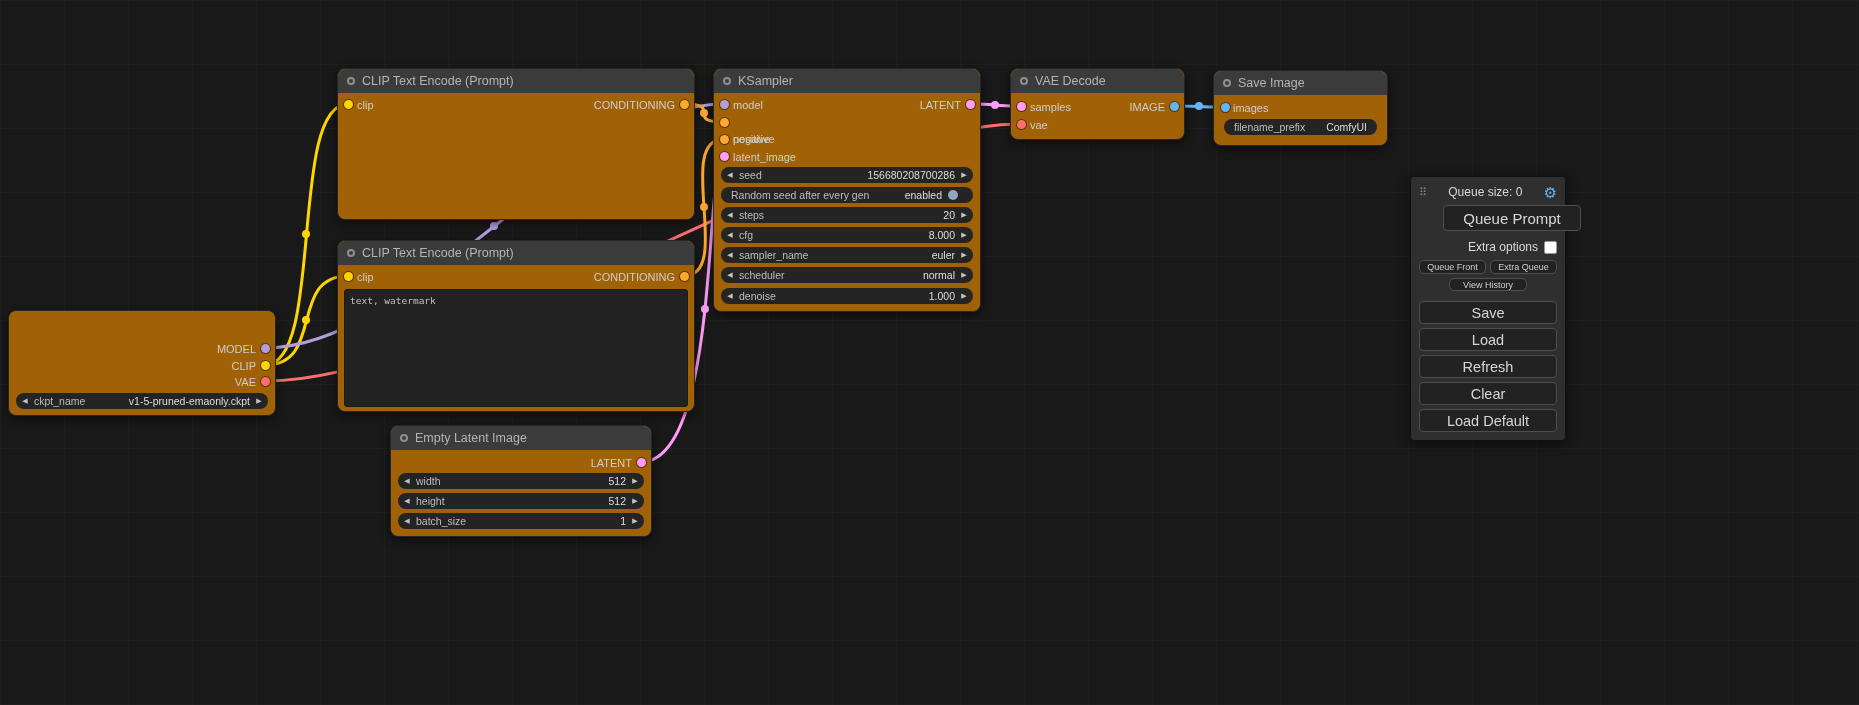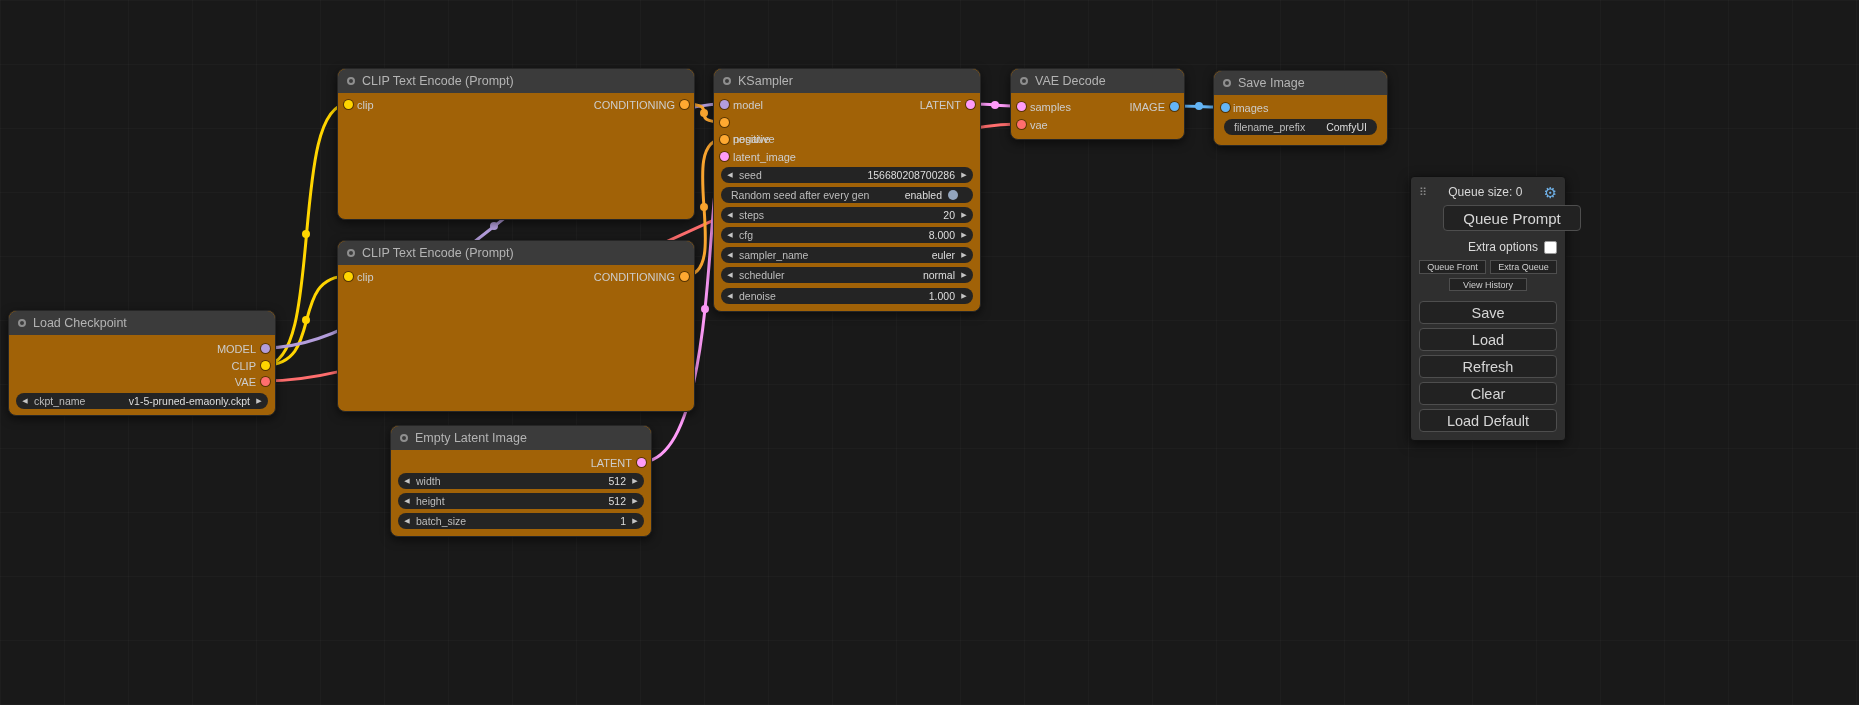--- a/index.html
+++ b/index.html
@@ -72,21 +72,21 @@
   .mbtn{
     display:block;width:100%;height:23px;margin:0 0 4px 0;
     background:#222;border:1px solid #4e4e4e;border-radius:4px;
     color:#d6d6d6;font-size:14.5px;font-family:"Liberation Sans",sans-serif;cursor:pointer;
   }
   .mbtn.qp{height:26px;margin-bottom:8px;font-size:15px;margin-left:24px;}
   .extra{display:flex;align-items:center;justify-content:flex-end;gap:6px;height:16px;margin-bottom:5px;font-size:12px;color:#dcdcdc;}
   .chk{width:11px;height:11px;background:#fff;border:1px solid #9a9a9a;border-radius:2px;cursor:pointer;}
   .smallrow{display:flex;gap:4px;margin-bottom:4px;}
   .sbtn{
-    flex:1;height:14px;background:#222;border:1px solid #4e4e4e;border-radius:0;
+    flex:1;height:14px;background:#222;border:1px solid #4e4e4e;border-radius:5px;
     color:#cfcfcf;font-size:9px;padding:0;font-family:"Liberation Sans",sans-serif;cursor:pointer;
   }
   .vhrow{display:flex;justify-content:center;margin-bottom:10px;}
   .vhrow .sbtn{flex:0 0 auto;width:78px;height:13px;}
 </style>
 </head>
 <body>
 
 <svg class="wires" width="1859" height="705">
   <path d="M265,365 C325,365 288,104 348,104" class="w-clip"></path>
@@ -103,21 +103,20 @@
   <circle cx="494" cy="226" r="4" fill="#B39DDB"></circle>
   <circle cx="643" cy="252" r="4" fill="#FF6E6E"></circle>
   <circle cx="704" cy="113" r="4" fill="#FFA931"></circle>
   <circle cx="704" cy="207" r="4" fill="#FFA931"></circle>
   <circle cx="705" cy="309" r="4" fill="#FF9CF9"></circle>
   <circle cx="995" cy="105" r="4" fill="#FF9CF9"></circle>
   <circle cx="1199" cy="106" r="4" fill="#64B5F6"></circle>
 </svg>
 
 <div class="node" style="left:8px;top:310px;width:268px;height:106px;">
-  <div class="node-title"><span class="tdot"></span><span>Load Checkpoint</span></div>
   <div class="srow" style="top:30px;">
       <span class="rgt">MODEL</span>
     </div>
   <div class="srow" style="top:47px;">
       <span class="rgt">CLIP</span>
     </div>
   <div class="srow" style="top:63px;">
       <span class="rgt">VAE</span>
     </div>
   <span class="port p-model" style="left:252px;top:33px;"></span>
@@ -142,20 +141,21 @@
 </div>
 
 <div class="node" style="left:337px;top:240px;width:358px;height:172px;">
   <div class="node-title"><span class="tdot"></span><span>CLIP Text Encode (Prompt)</span></div>
   <div class="srow" style="top:28px;">
     <span class="lft">clip</span>
     <span class="rgt">CONDITIONING</span>
   </div>
   <span class="port p-clip" style="left:6px;top:31px;"></span>
   <span class="port p-cond" style="left:342px;top:31px;"></span>
+  <div class="textarea" style="top:48px;height:118px;">text, watermark</div>
 </div>
 
 <div class="node" style="left:390px;top:425px;width:262px;height:112px;">
   <div class="node-title"><span class="tdot"></span><span>Empty Latent Image</span></div>
   <div class="srow" style="top:29px;">
       <span class="rgt">LATENT</span>
     </div>
   <span class="port p-latent" style="left:246px;top:32px;"></span>
   <div class="widget" style="top:47px;">
     <span class="warr">◀</span>

